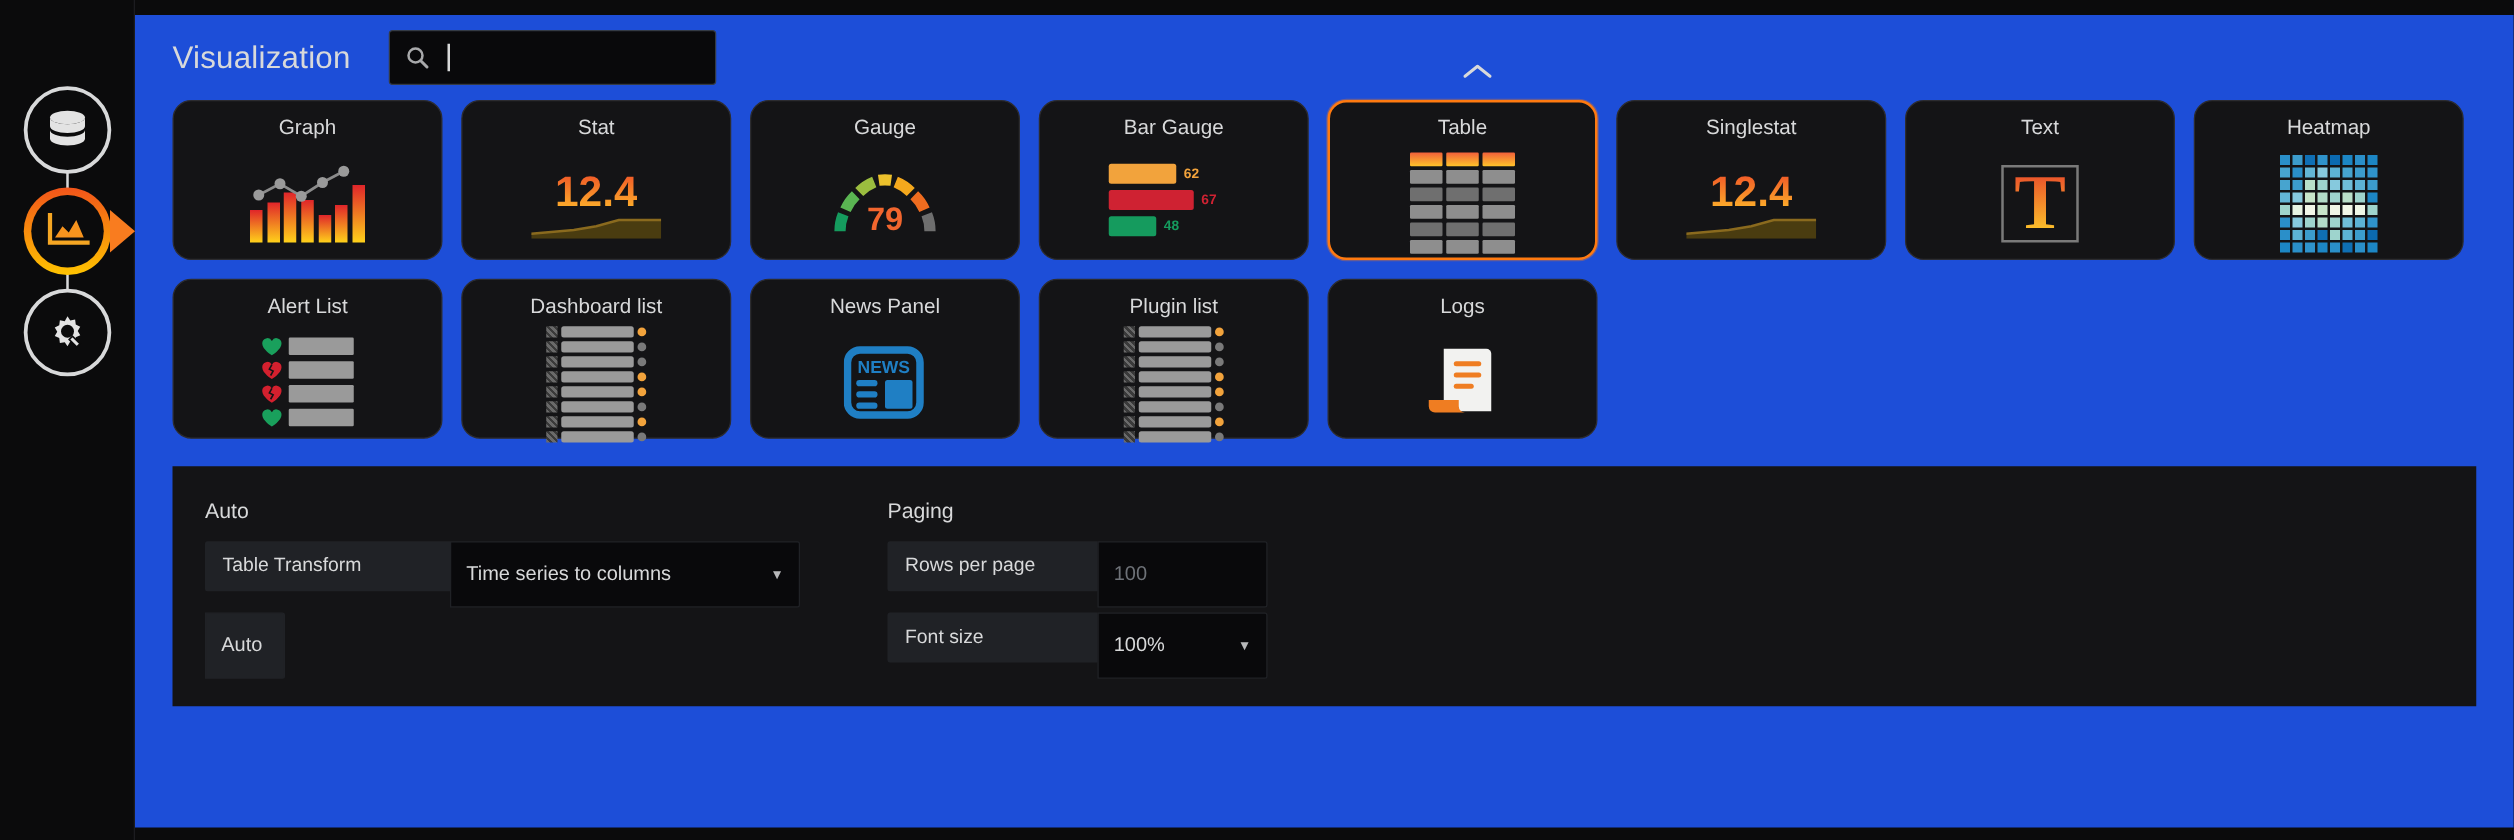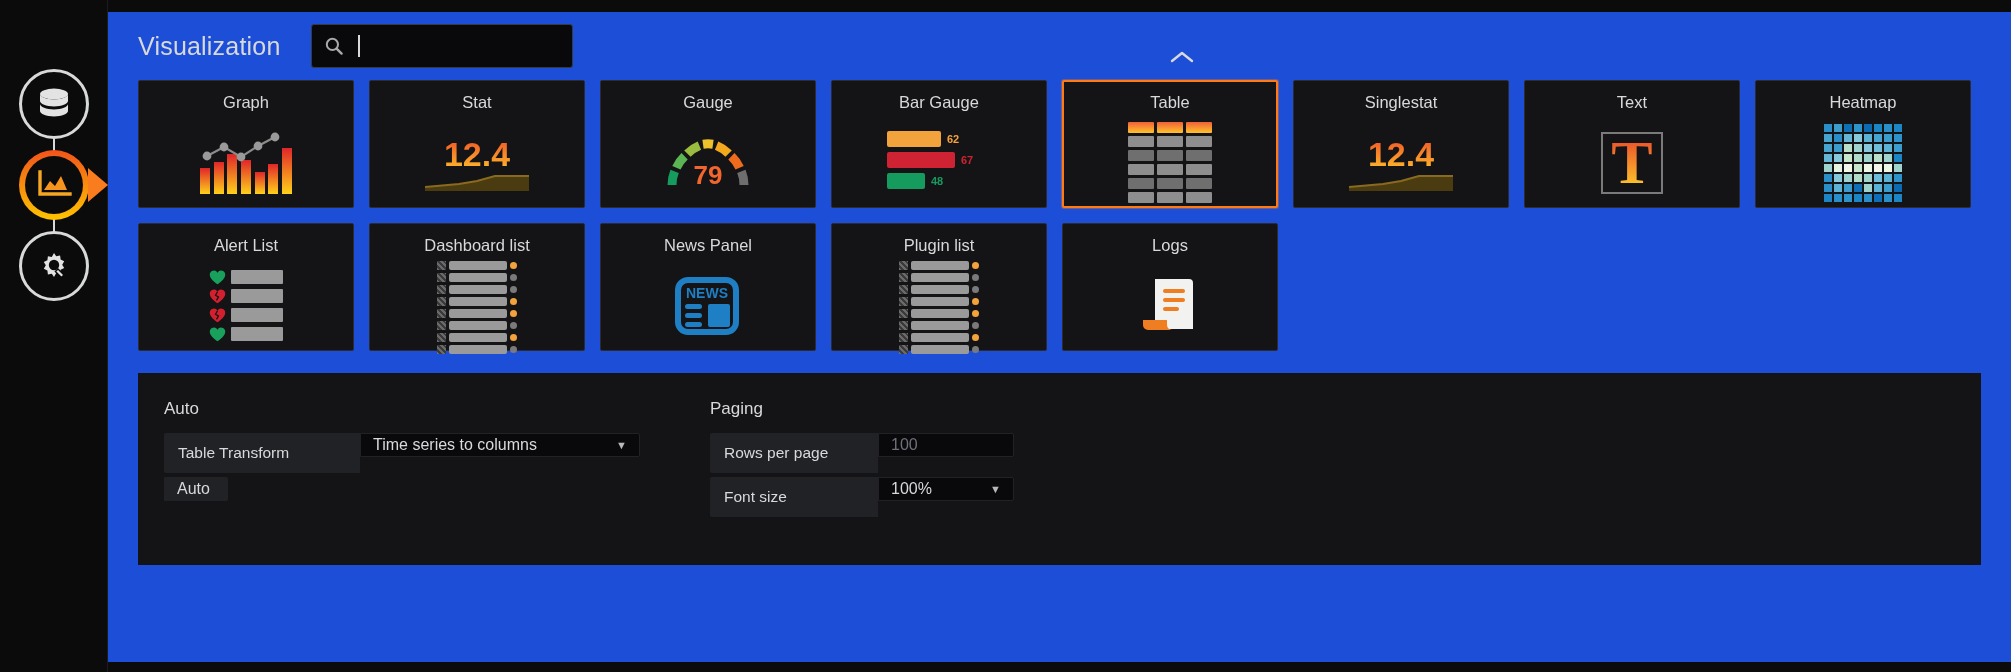--- a/index.html
+++ b/index.html
@@ -78,21 +78,21 @@
     position: absolute; right: 812px; top: 30px;
     width: 34px; height: 30px; display: flex; align-items: center; justify-content: center;
   }
 
   
   .grid { padding: 0 30px; display: flex; flex-wrap: wrap; gap: 15px; }
   .card {
     width: 216px; height: 128px;
     background: #141416;
     border: 1px solid #2c2c30;
-    border-radius: 2px;
+    border-radius: 15px;
     display: flex; flex-direction: column; align-items: center;
     padding-top: 12px;
     position: relative;
   }
   .card.selected {
     border: 2px solid #ff7a10;
     box-shadow: 0 0 0 1px rgba(255,122,16,.35);
     padding-top: 11px;
   }
   .card-label { color: #d8d9da; font-size: 16.5px; margin-bottom: 6px; }
@@ -170,21 +170,21 @@
   .opt-group-title { color: #d8d9da; font-size: 17px; margin-bottom: 14px; }
   .opt-row { display: flex; margin-bottom: 4px; }
   .opt-label {
     background: #202226; color: #d8d9da; font-size: 15.5px;
     display: flex; align-items: center; padding: 0 14px;
     height: 40px; border-radius: 2px 0 0 2px;
   }
   .opt-value {
     background: #09090b; color: #d8d9da; font-size: 16px;
     display: flex; align-items: center; justify-content: space-between;
-    height: 24px; padding: 0 12px; border-radius: 0 2px 2px 0;
+    height: 53px; padding: 0 12px; border-radius: 0 2px 2px 0;
     border: 1px solid #202226;
   }
   .opt-value.plain { background: #202226; border-color: #202226; justify-content: flex-start; }
   .opt-value.placeholder { color: #6e7278; }
   .dd-arrow { margin-left: 16px; color: #b7b8ba; font-size: 11px; }
 </style>
 </head>
 <body>
 
 <div class="root">

